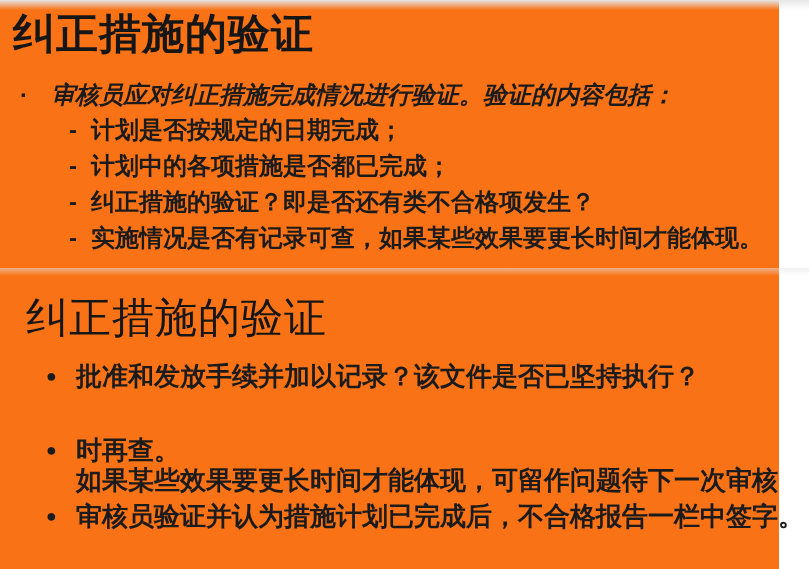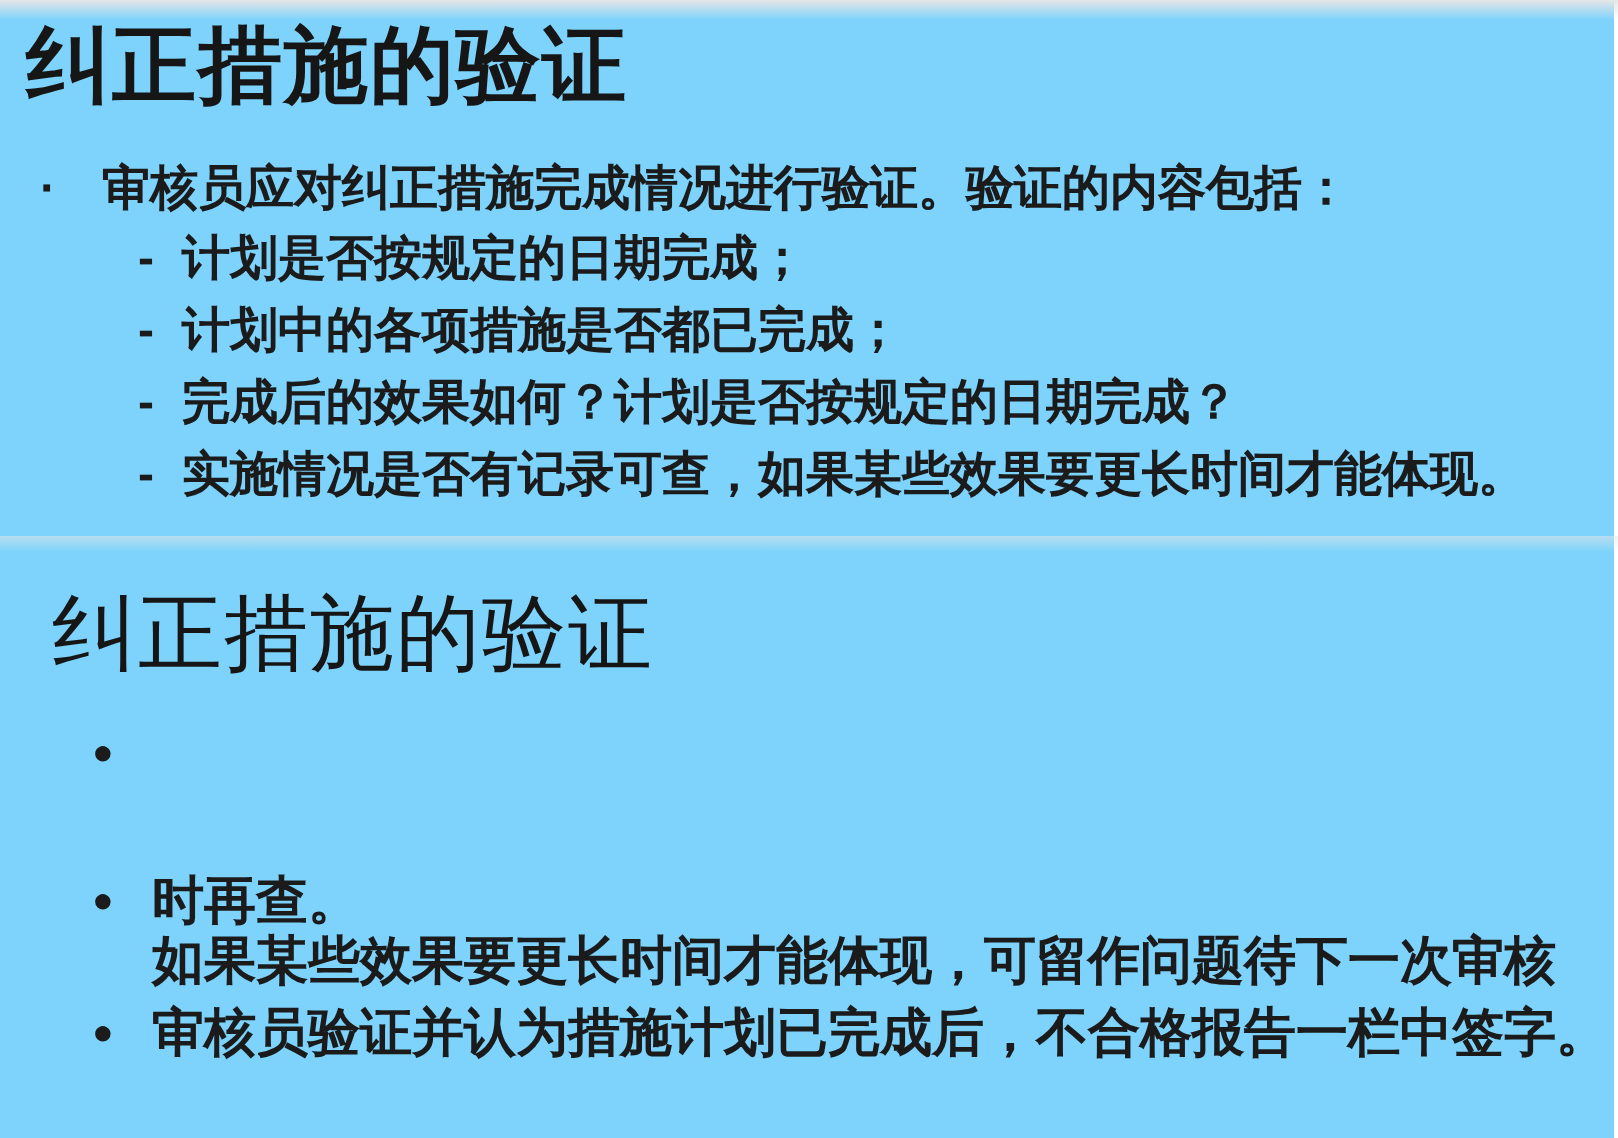--- a/index.html
+++ b/index.html
@@ -9,24 +9,23 @@
   body {
     width: 809px;
     height: 569px;
     background: #ffffff;
     overflow: hidden;
   }
   .page {
     position: relative;
     width: 779px;
     height: 569px;
-    background: #7dd3fc;
+    background: #f97316;
     color: #1b1b1b;
     font-family: "Liberation Sans", "DejaVu Sans", sans-serif;
-    padding-left: 28px;
   }
   
   .top-band {
     position: absolute;
     left: 0; top: 0;
     width: 809px; height: 10px;
     background: linear-gradient(#e6e6e6, rgba(255,255,255,0));
   }
   .mid-band {
     position: absolute;
@@ -66,20 +65,21 @@
     white-space: nowrap;
   }
   .s1-dot {
     display: inline-block;
     width: 31px;
     font-size: 24px;
     line-height: 28px;
   }
   .s1-main-text {
     line-height: 28px;
+    font-style: italic;
   }
   .sub {
     position: absolute;
     left: 69px;
     display: flex;
     align-items: flex-start;
     font-size: 24px;
     font-weight: 700;
     white-space: nowrap;
   }
@@ -136,34 +136,35 @@
     <div class="sub sub-0">
       <span class="dash">-</span>
       <span class="sub-text">计划是否按规定的日期完成；</span>
     </div>
     <div class="sub sub-1">
       <span class="dash">-</span>
       <span class="sub-text">计划中的各项措施是否都已完成；</span>
     </div>
     <div class="sub sub-2">
       <span class="dash">-</span>
-      <span class="sub-text">完成后的效果如何？计划是否按规定的日期完成？</span>
+      <span class="sub-text">纠正措施的验证？即是否还有类不合格项发生？</span>
     </div>
     <div class="sub sub-3">
       <span class="dash">-</span>
       <span class="sub-text">实施情况是否有记录可查，如果某些效果要更长时间才能体现。</span>
     </div>
   </section>
 
   <section>
     <h1 class="title title-2">纠正措施的验证</h1>
 
     <div class="item item-0">
       <span class="disc">●</span>
       <div class="item-lines">
+        <div>批准和发放手续并加以记录？该文件是否已坚持执行？</div>
       </div>
     </div>
 
     <div class="item item-1">
       <span class="disc">●</span>
       <div class="item-lines">
         <div>时再查。</div>
         <div>如果某些效果要更长时间才能体现，可留作问题待下一次审核</div>
       </div>
     </div>

